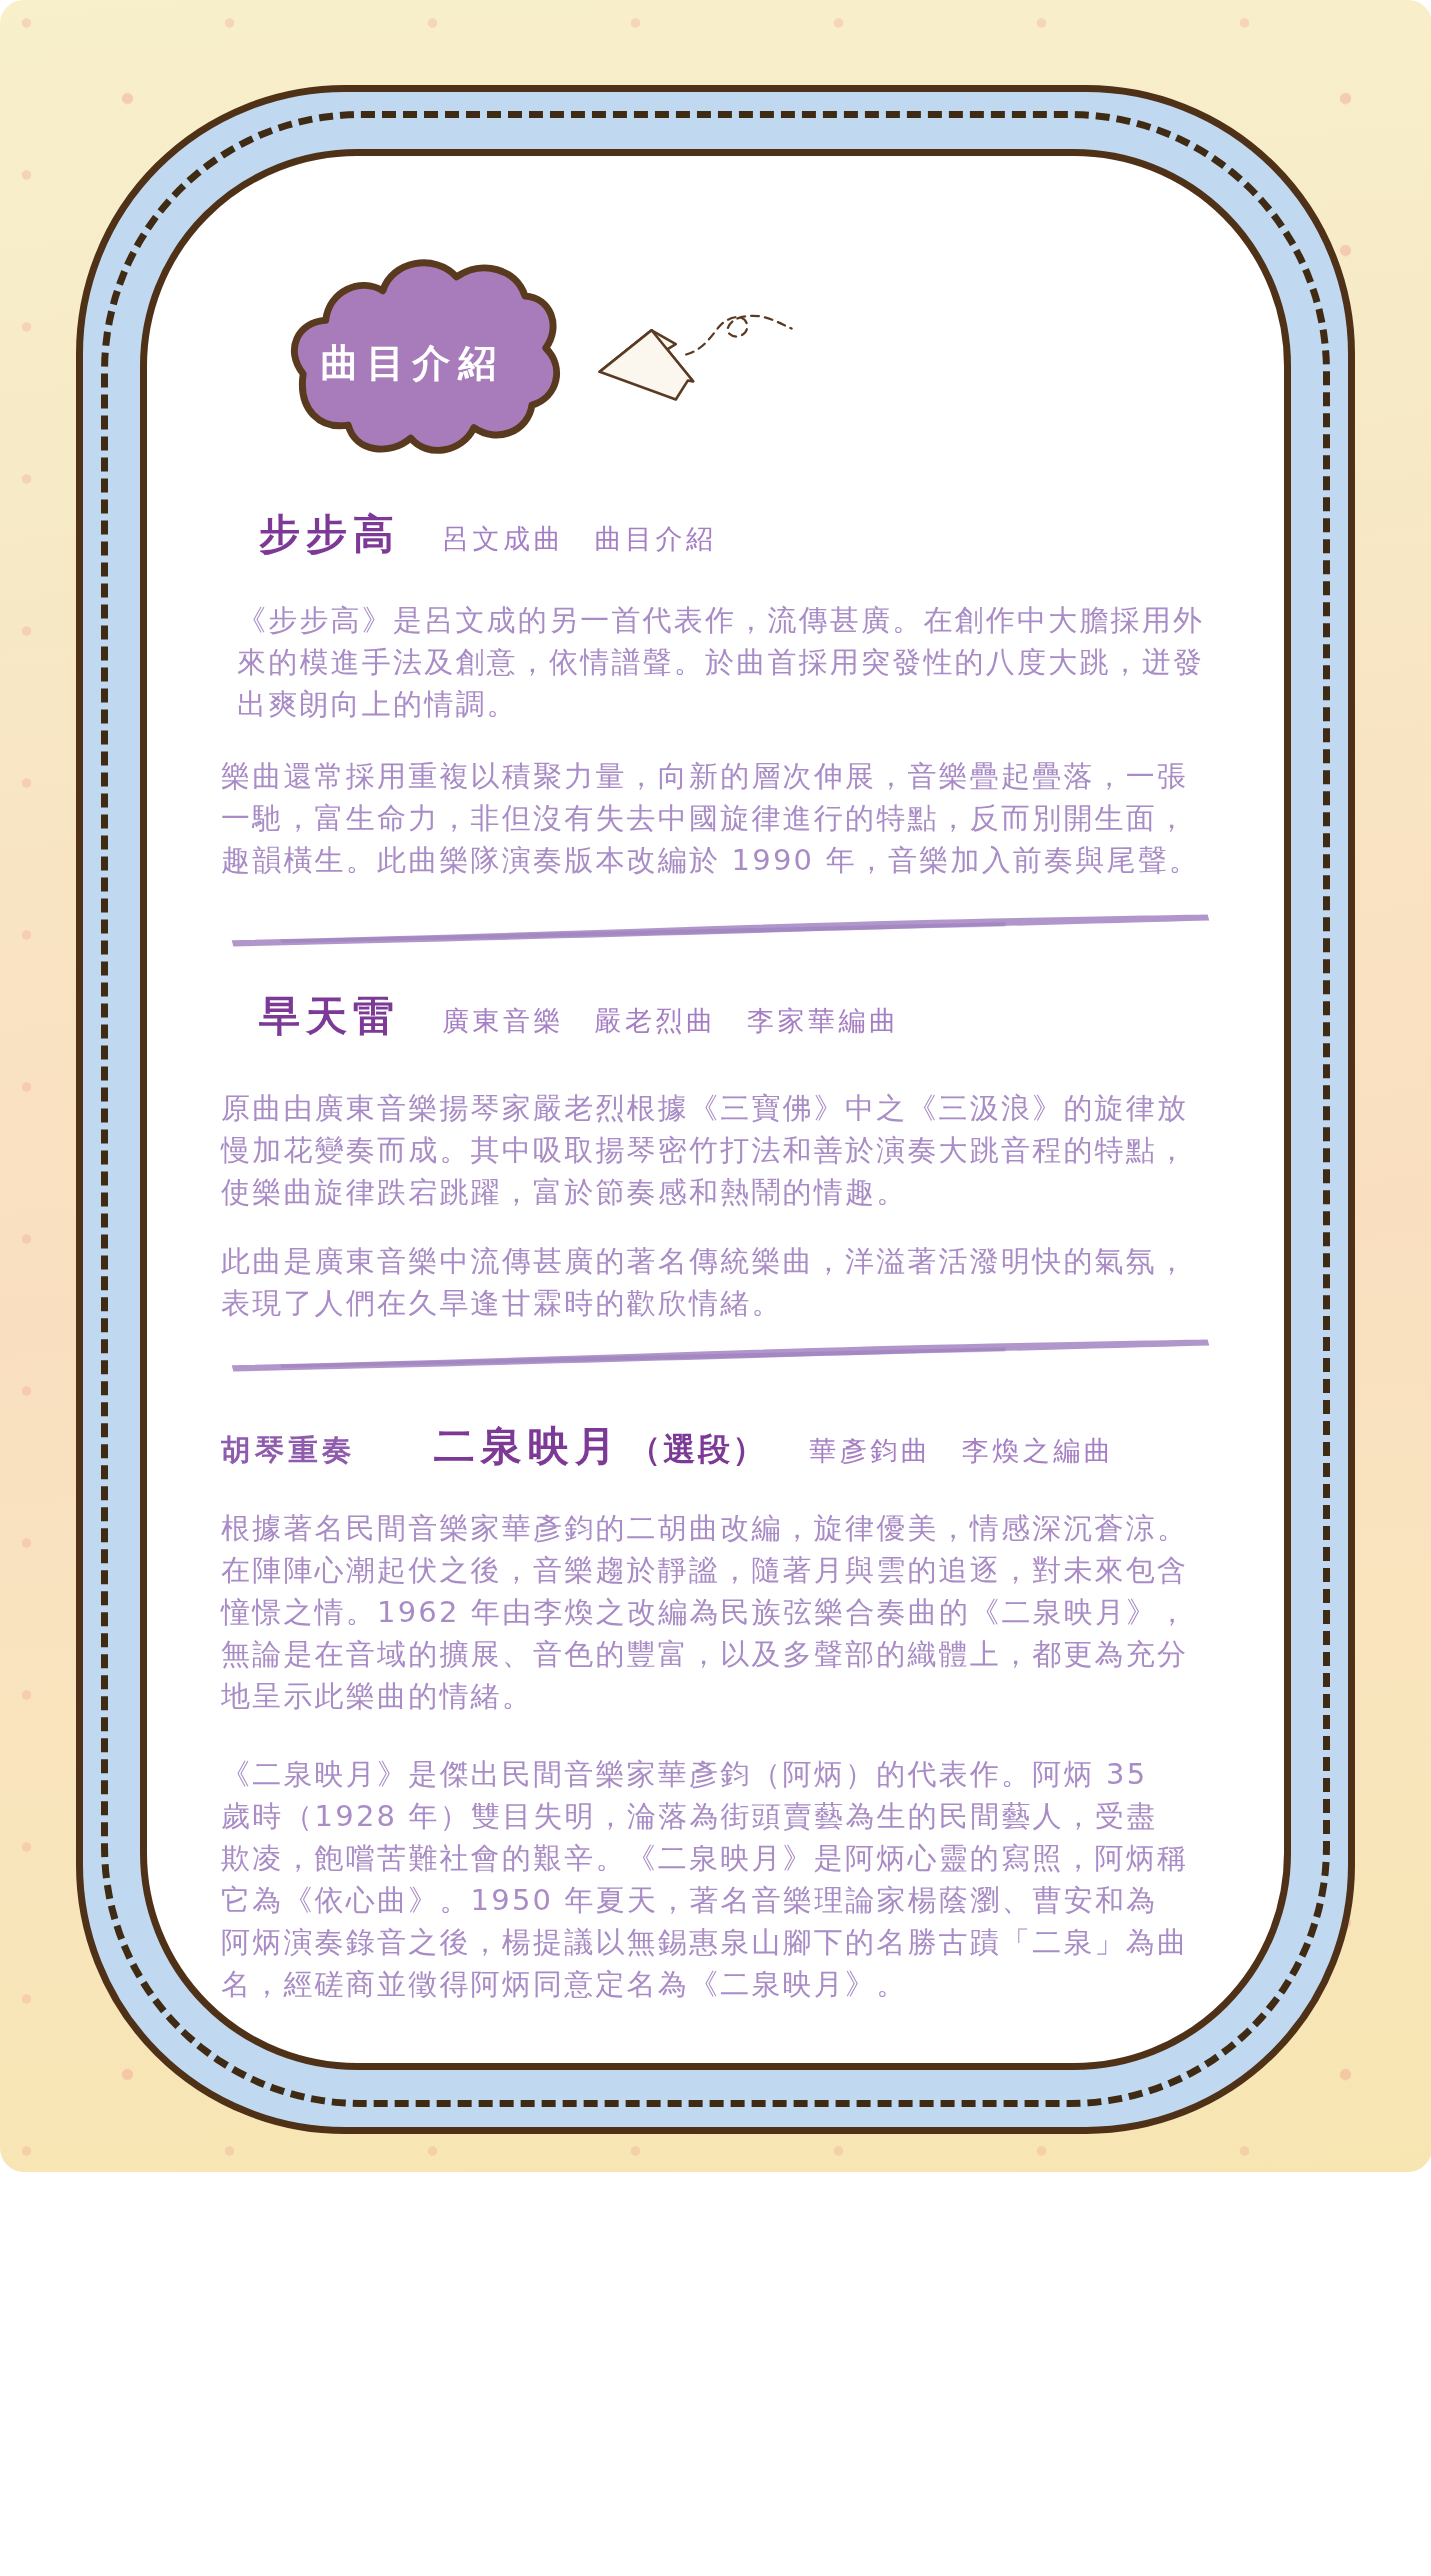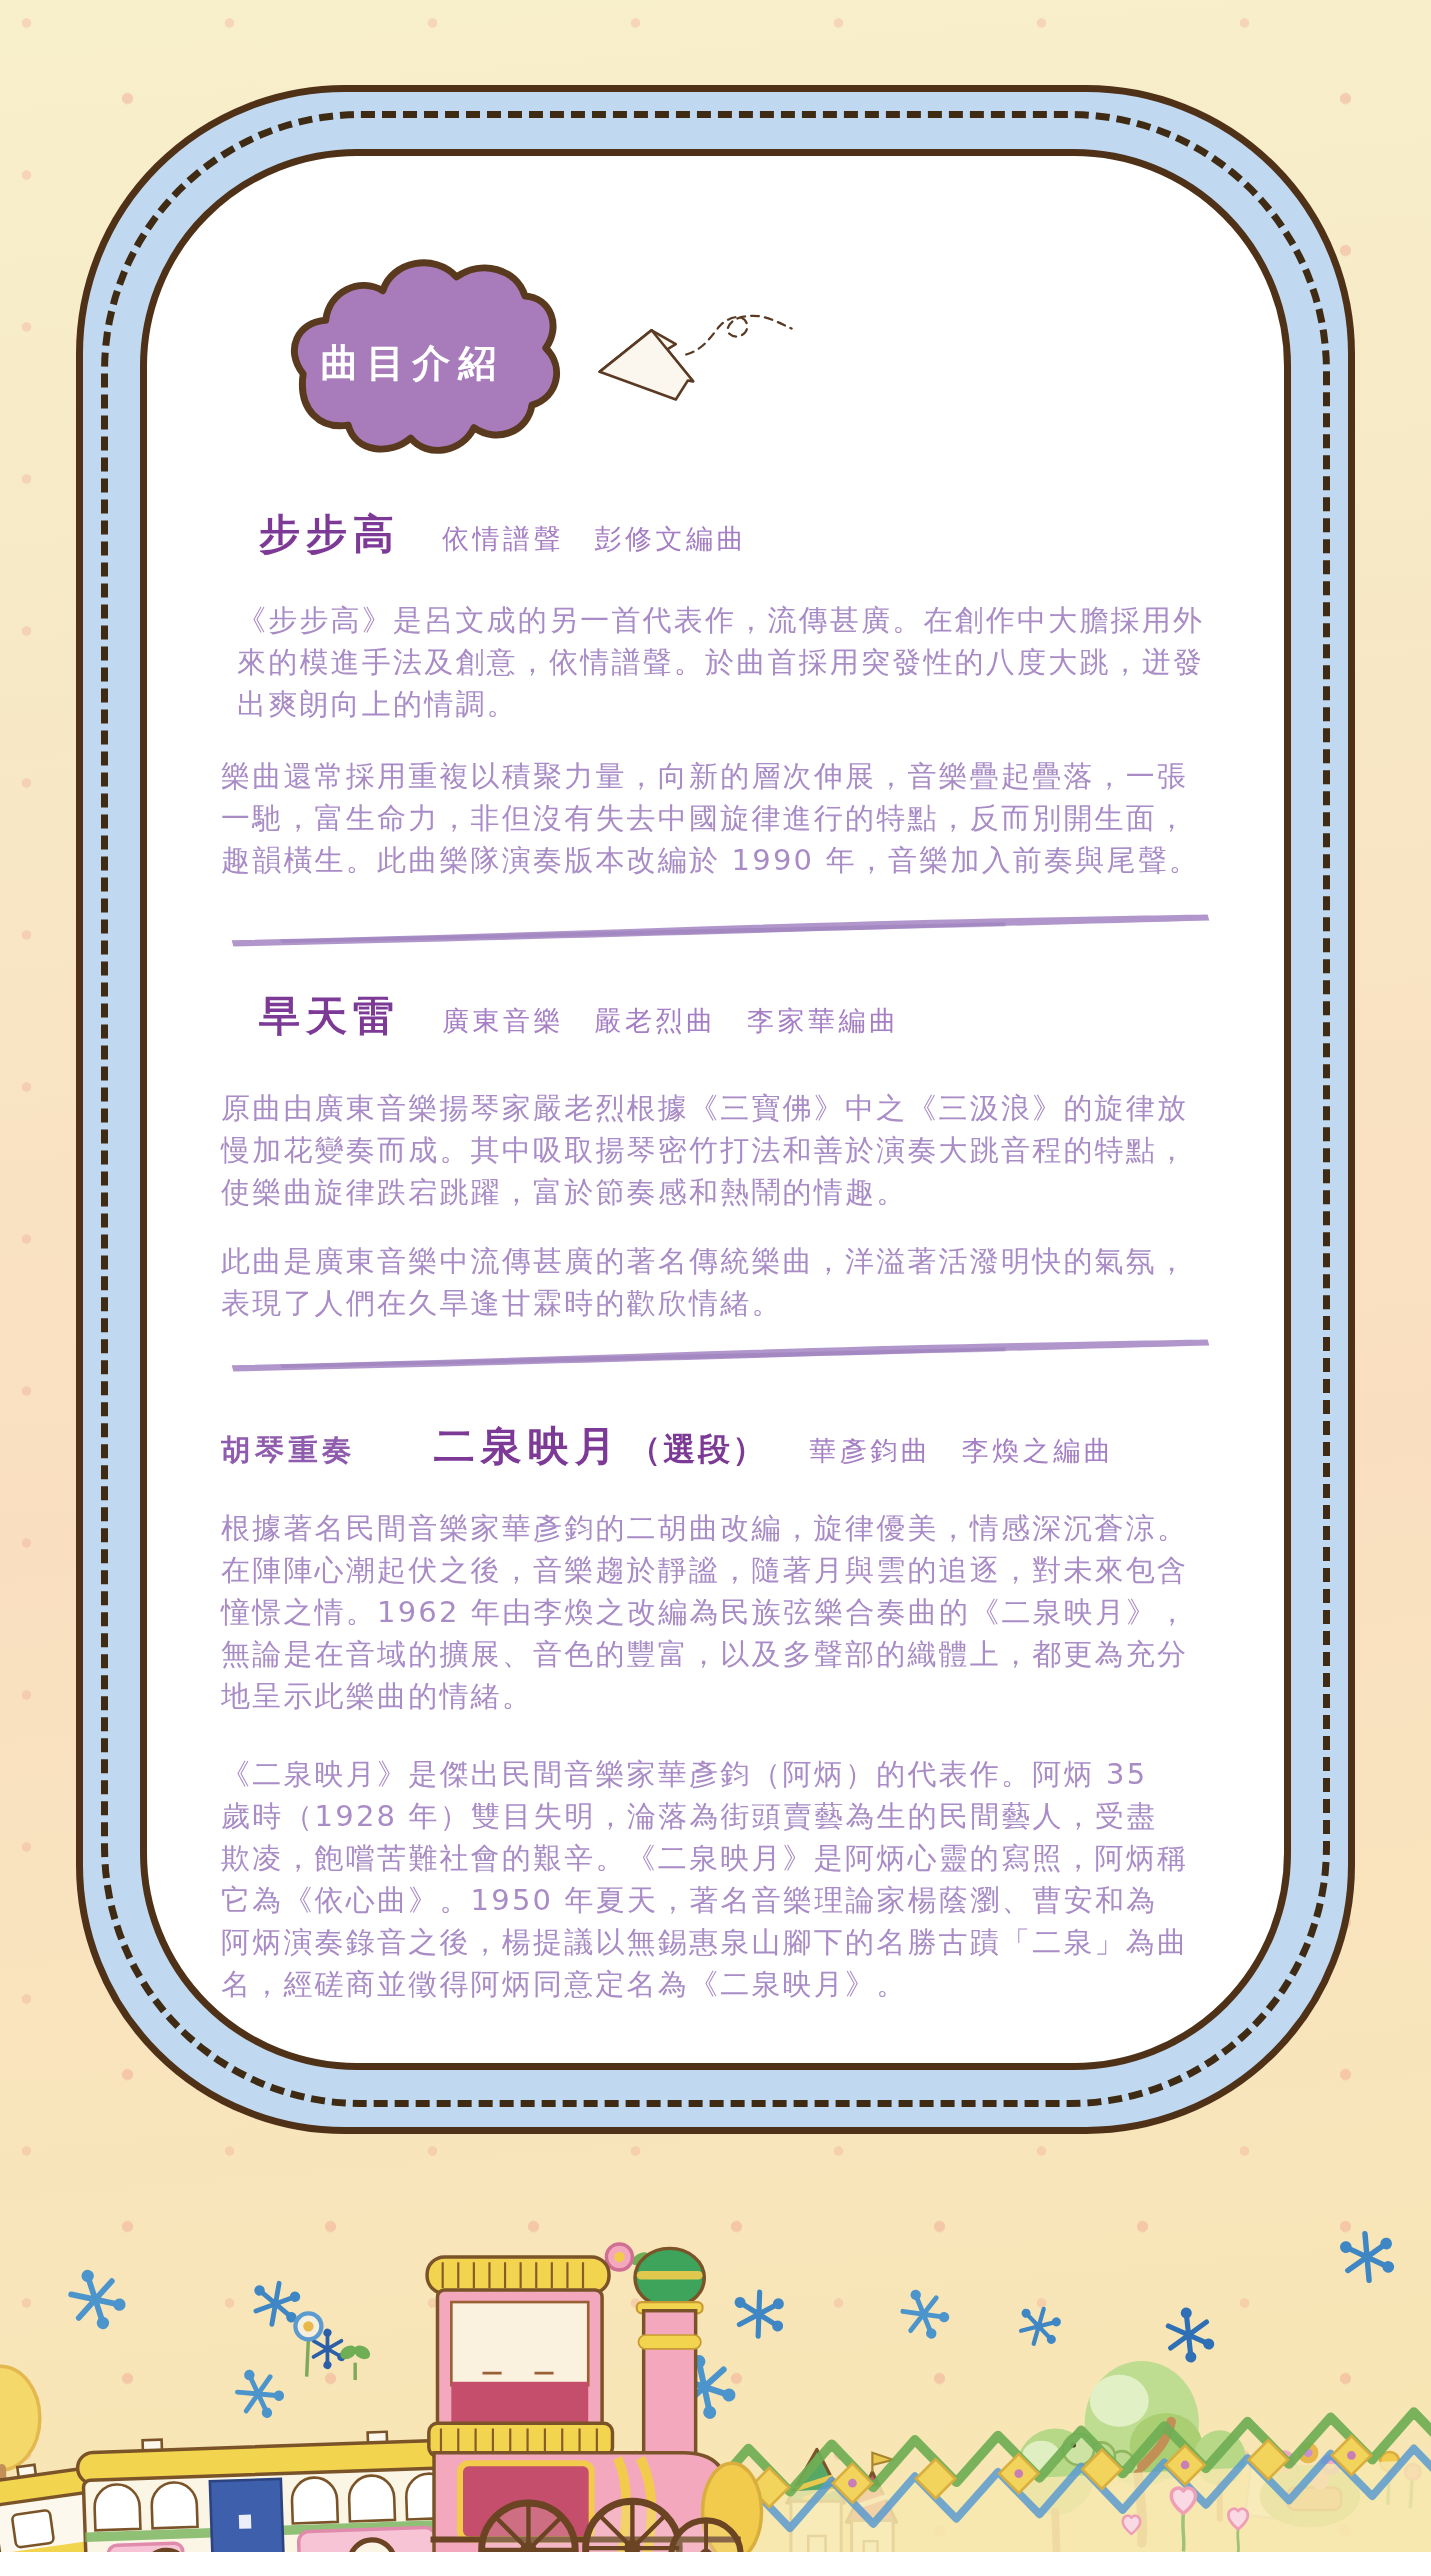--- a/index.html
+++ b/index.html
@@ -1,25 +1,26 @@
 <!DOCTYPE html>
 <html style="font-size:14px"><head>
 <meta charset="utf-8">
 <style>
   html,body{margin:0;padding:0;}
   body{font-family:"DejaVu Sans",sans-serif;}
   .page{
-    position:relative;width:1432px;height:2552px;overflow:hidden;
+    position:relative;width:1432px;height:2172px;overflow:hidden;
     background-image:
       radial-gradient(circle, rgba(240,168,148,.48) 0 5.2px, rgba(240,168,148,0) 6px),
       radial-gradient(circle, rgba(240,168,148,.36) 0 4.3px, rgba(240,168,148,0) 5.2px),
       linear-gradient(175deg,#F8F0CB 0%,#F7EAC6 22%,#F9E2C2 45%,#F9DFC0 58%,#F9E4BE 75%,#F7E6B2 100%);
     background-size:203px 152px,203px 152px,100% 100%;
     background-position:26px 22.5px,128px 99px,0 0;
     background-repeat:repeat,repeat,no-repeat;
+    border-radius:24px;
   }
   .abs{position:absolute;}
   
   .card-outer{
     left:76px;top:85px;width:1279px;height:2049px;
     background:#C0D9F1;border:7px solid #4F3118;border-radius:269px;
     box-sizing:border-box;
   }
   .card-dash{
     left:101px;top:111px;width:1229px;height:1996px;
@@ -61,21 +62,21 @@
     <g fill="#FFFFFF" stroke="#5A3A22" stroke-width="3" stroke-linejoin="round">
       <path d="M40,90 L100,42 L148,101 Z"></path>
       <path d="M40,90 L100,42 L128,58 L92,80 Z" fill="#FBF7EF"></path>
       <path d="M40,90 L128,122 L142,100 L148,101 L100,42 Z" fill="#FBF7EF"></path>
     </g>
     <path d="M140,70 C160,64 168,50 178,38 C188,26 206,22 210,34 C214,46 198,54 190,46 C184,40 192,28 208,26 C230,22 248,34 262,40" fill="none" stroke="#5A3A22" stroke-width="2.6" stroke-dasharray="9 7" stroke-linecap="round"></path>
   </svg>
 
   <div class="abs sec-row" style="left:223px;top:507px;">
     <span class="sec-title">步步高</span>
-    <span class="sec-credits">依情譜聲　彭修文編曲</span>
+    <span class="sec-credits">呂文成曲　曲目介紹</span>
   </div>
   <div class="abs para" style="left:221px;top:599px;margin-left:16px;">《步步高》是呂文成的另一首代表作，流傳甚廣。在創作中大膽採用外
 來的模進手法及創意，依情譜聲。於曲首採用突發性的八度大跳，迸發
 出爽朗向上的情調。</div>
   <div class="abs para" style="left:221px;top:755px;">樂曲還常採用重複以積聚力量，向新的層次伸展，音樂疊起疊落，一張
 一馳，富生命力，非但沒有失去中國旋律進行的特點，反而別開生面，
 趣韻橫生。此曲樂隊演奏版本改編於 1990 年，音樂加入前奏與尾聲。</div>
 
   <svg class="abs divider" style="top:911px;" viewBox="0 0 1140 44">
     <path d="M4,34 C210,29 430,22 640,15 C840,9 1020,6 1134,4 L1136,11 C980,15 760,21 560,27 C380,32 180,37 6,41 Z" fill="#A78BC5" opacity="0.9"></path>

